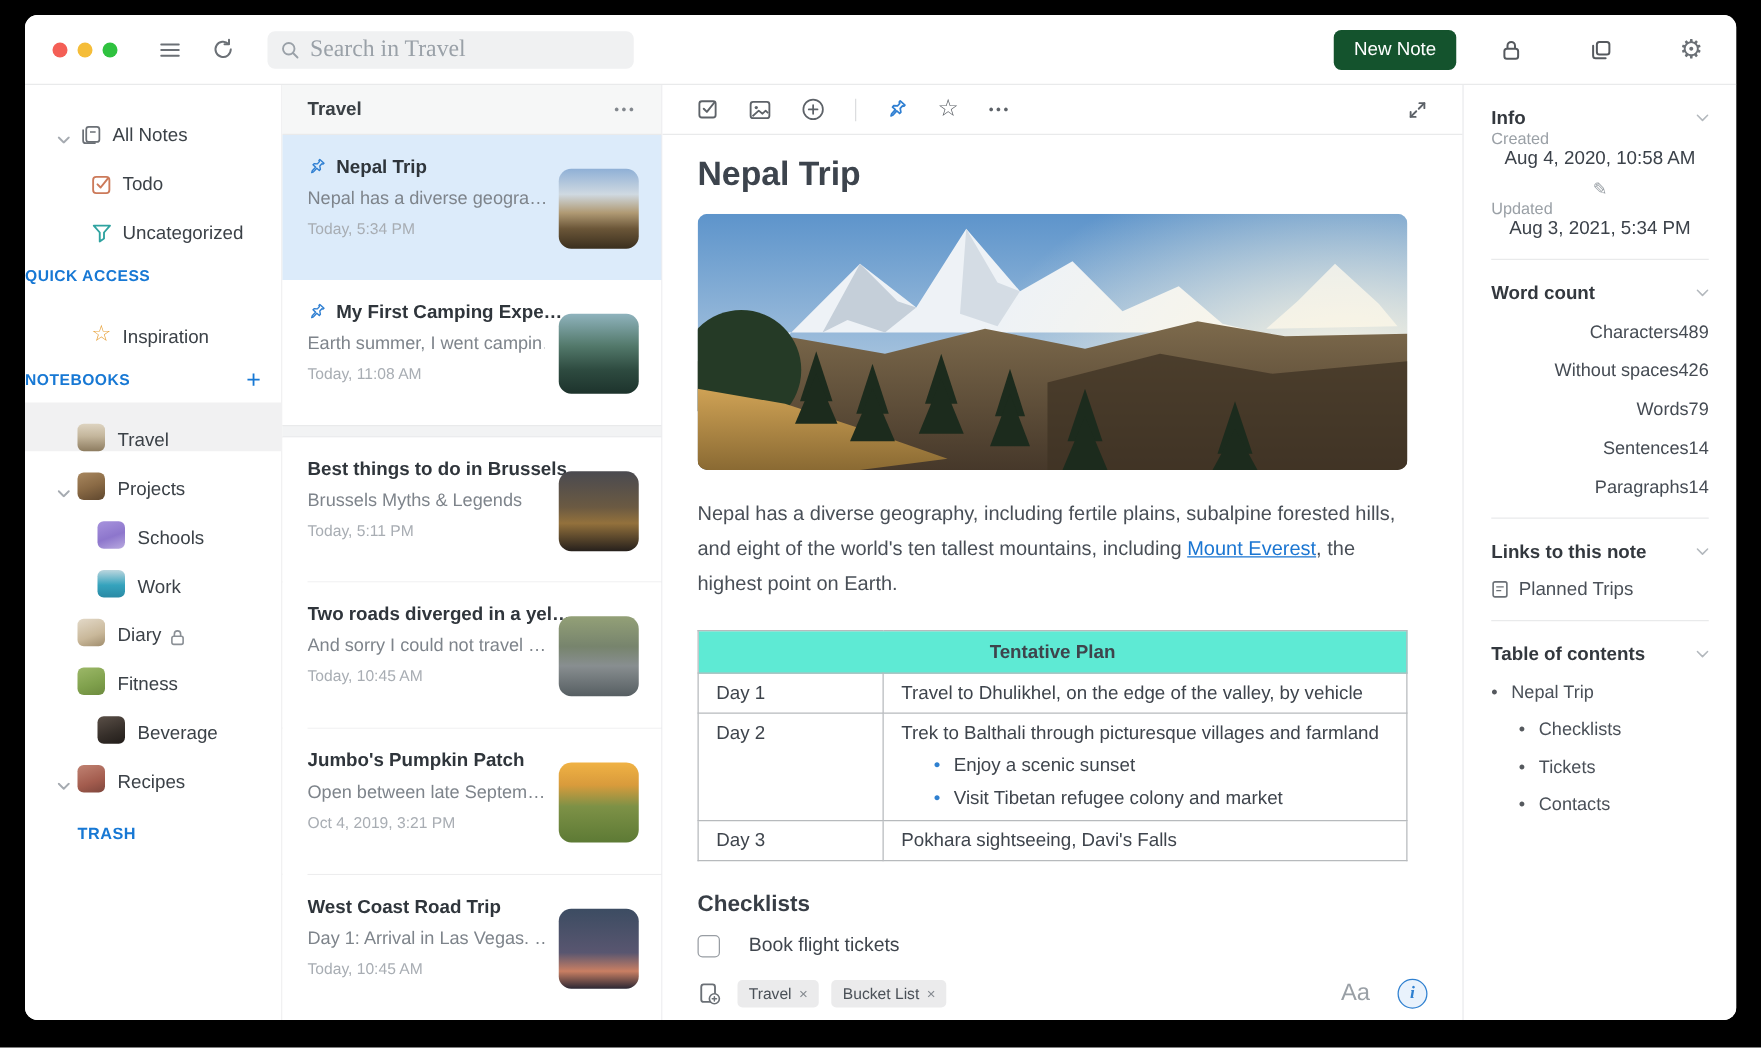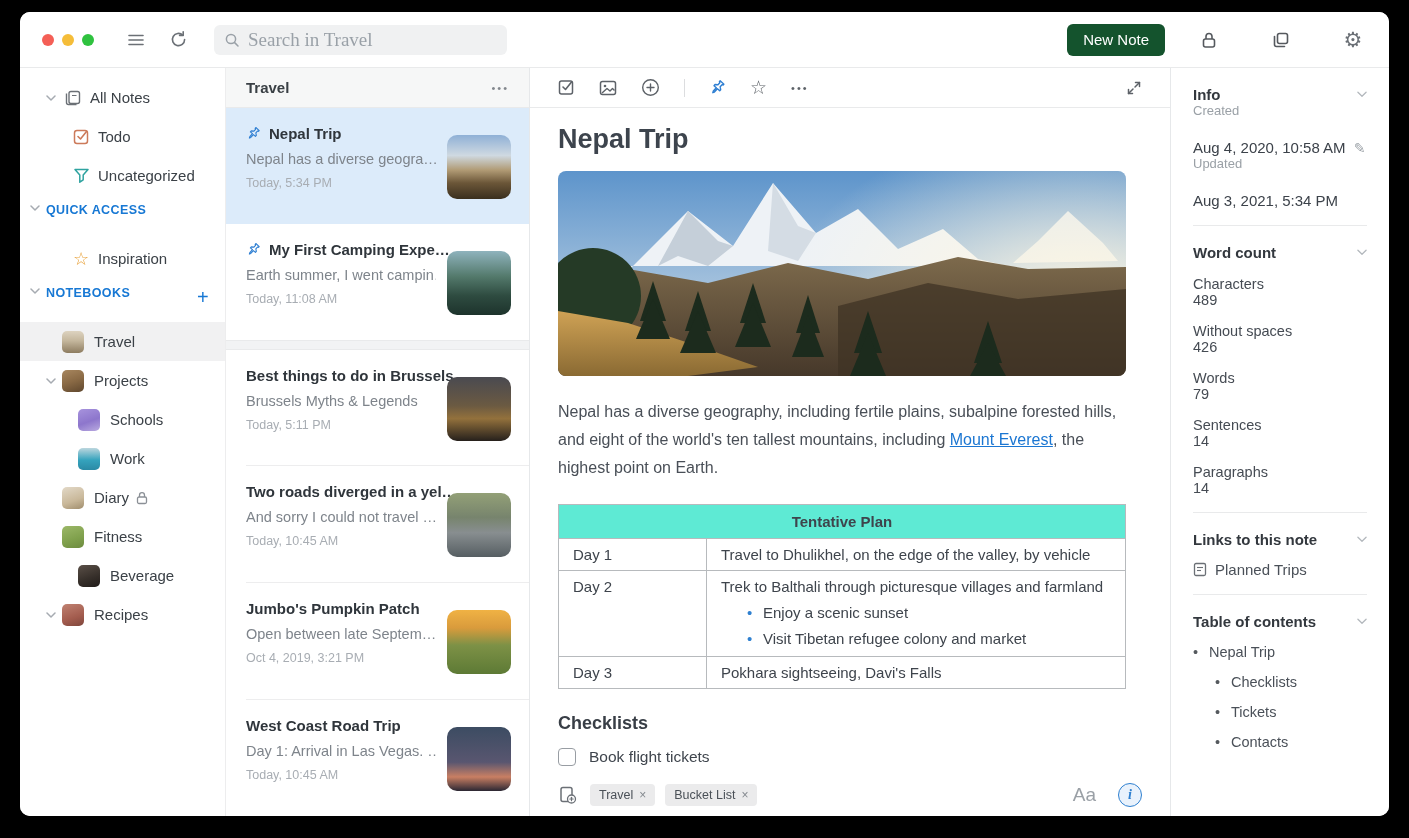--- a/index.html
+++ b/index.html
@@ -24,27 +24,27 @@
   .topbar-right { margin-left:auto; display:flex; align-items:center; gap:30px; }
   .newnote-btn { background:#14532d; color:#fff; font-size:15px; border:none; border-radius:6px;
                  height:32px; padding:0 16px; cursor:pointer; font-family:"Liberation Sans",sans-serif; }
   .gear-glyph { font-size:21px; line-height:1; }
 
   
   .main { flex:1; display:flex; min-height:0; }
 
   
   .sidebar { width:205px; flex:0 0 205px; background:#fff; padding-top:10px; overflow:hidden; }
-  .side-row { height:39px; display:flex; align-items:center; font-size:15px; color:#3b4147; cursor:pointer; position:relative; }
+  .side-row { height:39px; display:flex; align-items:flex-end; font-size:15px; color:#3b4147; cursor:pointer; position:relative; }
   .side-row.selected { background:#f1f1f2; }
   .chev { width:10px; height:10px; flex:0 0 10px; display:flex; align-items:center; justify-content:center; color:#a6abb1; }
   .ind1 { padding-left:26px; } .ind1b { padding-left:44px; }
   .ind2 { padding-left:26px; } .ind2-thumb { padding-left:42px; } .ind3 { padding-left:58px; }
   .side-ico { width:18px; margin:0 8px 0 8px; display:flex; justify-content:center; align-items:center; }
-  .section-head { height:36px; display:flex; padding-left:26px; font-size:12.5px;
+  .section-head { height:36px; display:flex; align-items:center; font-size:12.5px;
                   font-weight:bold; letter-spacing:.4px; color:#1778d4; cursor:pointer; margin-top:8px; }
   .section-head .chev { margin-left:-16px; margin-right:6px; }
   .plus-btn { margin-left:auto; margin-right:16px; color:#1778d4; font-size:20px; font-weight:normal; cursor:pointer; }
   .nb-thumb { width:22px; height:22px; border-radius:5px; margin-right:10px; flex:0 0 22px; }
   .t-travel   { background:linear-gradient(180deg,#ddd3c0 0%,#c4b69c 45%,#8d7c60 100%); }
   .t-projects { background:linear-gradient(160deg,#a8875f 0%,#8a6a45 50%,#5f472e 100%); }
   .t-schools  { background:linear-gradient(160deg,#a793dd 0%,#8d76cc 55%,#b9aae0 100%); }
   .t-work     { background:linear-gradient(180deg,#bcd6de 0%,#35a3bd 55%,#2a8aa5 100%); }
   .t-diary    { background:linear-gradient(160deg,#e3d9c8 0%,#c9b89a 60%,#a08d6d 100%); }
   .t-fitness  { background:linear-gradient(160deg,#9cb868 0%,#7fa04c 60%,#6d8b3f 100%); }
@@ -94,21 +94,21 @@
 
   table.plan { margin-top:22px; width:568px; border-collapse:collapse; font-size:15px; color:#3e444c; }
   table.plan th, table.plan td { border:1px solid #b7babd; padding:7px 14px; text-align:left; vertical-align:top; }
   table.plan th { background:#5eead4; text-align:center; font-weight:bold; padding:8px; }
   td.day-col { width:148px; }
   .cell-bullets { margin:8px 0 2px 26px; }
   .cell-bullets li { list-style:none; position:relative; padding-left:16px; margin-top:9px; }
   .cell-bullets li::before { content:"•"; position:absolute; left:0; color:#2f80d0; }
 
   .check-head { margin-top:24px; font-size:18px; font-weight:bold; color:#383e46; }
-  .check-row { display:flex; align-items:center; gap:13px; margin-top:14px; font-size:15.5px; color:#3f454d; }
+  .check-row { display:flex; align-items:center; gap:23px; margin-top:14px; font-size:15.5px; color:#3f454d; }
   .cbox { width:18px; height:18px; border-radius:4px; border:1.5px solid #989da3; flex:0 0 18px;
           display:flex; align-items:center; justify-content:center; cursor:pointer; background:#fff; }
 
   .ed-footer { flex:0 0 42px; display:flex; align-items:center; padding:0 28px; gap:10px; }
   .tagadd-ico { color:#6b7076; display:flex; margin-right:2px; cursor:pointer; }
   .tag-pill { background:#ebebec; border-radius:4px; padding:4px 9px; font-size:12.5px; color:#4a5057;
               display:flex; align-items:center; gap:6px; cursor:pointer; }
   .tag-x { color:#84898f; font-size:12px; }
   .footer-right { margin-left:auto; display:flex; align-items:center; gap:22px; }
   .aa-label { font-size:19px; color:#9aa0a6; cursor:pointer; }
@@ -116,23 +116,23 @@
                  color:#2f80d0; display:flex; align-items:center; justify-content:center;
                  font-family:"Liberation Serif",serif; font-style:italic; font-weight:bold; font-size:14px; cursor:pointer; }
 
   
   .infopanel { width:218px; flex:0 0 218px; background:#fff; padding:0 22px; overflow:hidden; }
   .ip-section { padding:18px 0 16px 0; border-bottom:1px solid #e9eaeb; }
   .ip-section:last-child { border-bottom:none; }
   .ip-head { display:flex; align-items:center; font-size:15px; font-weight:bold; color:#33383e; cursor:pointer; }
   .ip-head .chev { margin-left:auto; }
   .ip-label { font-size:13px; color:#9aa0a6; }
-  .ip-value { margin-top:21px; font-size:15px; color:#3c424a; display:flex; align-items:center; gap:8px; }
+  .ip-value { margin-top:0; font-size:15px; color:#3c424a; display:flex; align-items:center; gap:8px;flex-direction:column; }
   .pencil { color:#9aa0a6; font-size:14px; cursor:pointer; }
-  .wc-row { display:flex; justify-content:flex-end; margin-top:15px; font-size:14.5px; color:#454b53;flex-direction:column; }
+  .wc-row { display:flex; justify-content:flex-end; margin-top:15px; font-size:14.5px; color:#454b53; }
   .link-item { margin-top:13px; display:flex; align-items:center; gap:8px; font-size:15px; color:#4a5058; cursor:pointer; }
   .toc-item { position:relative; margin-top:14px; padding-left:16px; font-size:14.5px; color:#4a5058; cursor:pointer; }
   .toc-item::before { content:"•"; position:absolute; left:0; color:#55595e; }
   .toc-item.lvl2 { margin-left:22px; }
 
   svg.icon { display:block; }
 </style>
 </head>
 <body>
 
@@ -299,20 +299,23 @@
         <span class="chev">
           <svg class="icon" width="10" height="6" viewBox="0 0 10 6">
               <polyline points="1,1 5,5 9,1" fill="none" stroke="#a6abb1" stroke-width="1.5" stroke-linecap="round" stroke-linejoin="round"></polyline>
             </svg>
         </span>
         <span class="nb-thumb t-recipes" style="margin-left:6px;"></span>
         <span>Recipes</span>
       </div>
 
 
+      <div class="trash-row">
+        <span>TRASH</span>
+      </div>
     </div>
 
     <div class="noteslist">
       <div class="list-header">
         <span class="list-title">Travel</span>
         <span class="more-dots">•••</span>
       </div>
 
       <div class="note-card selected">
         <div class="trow">

